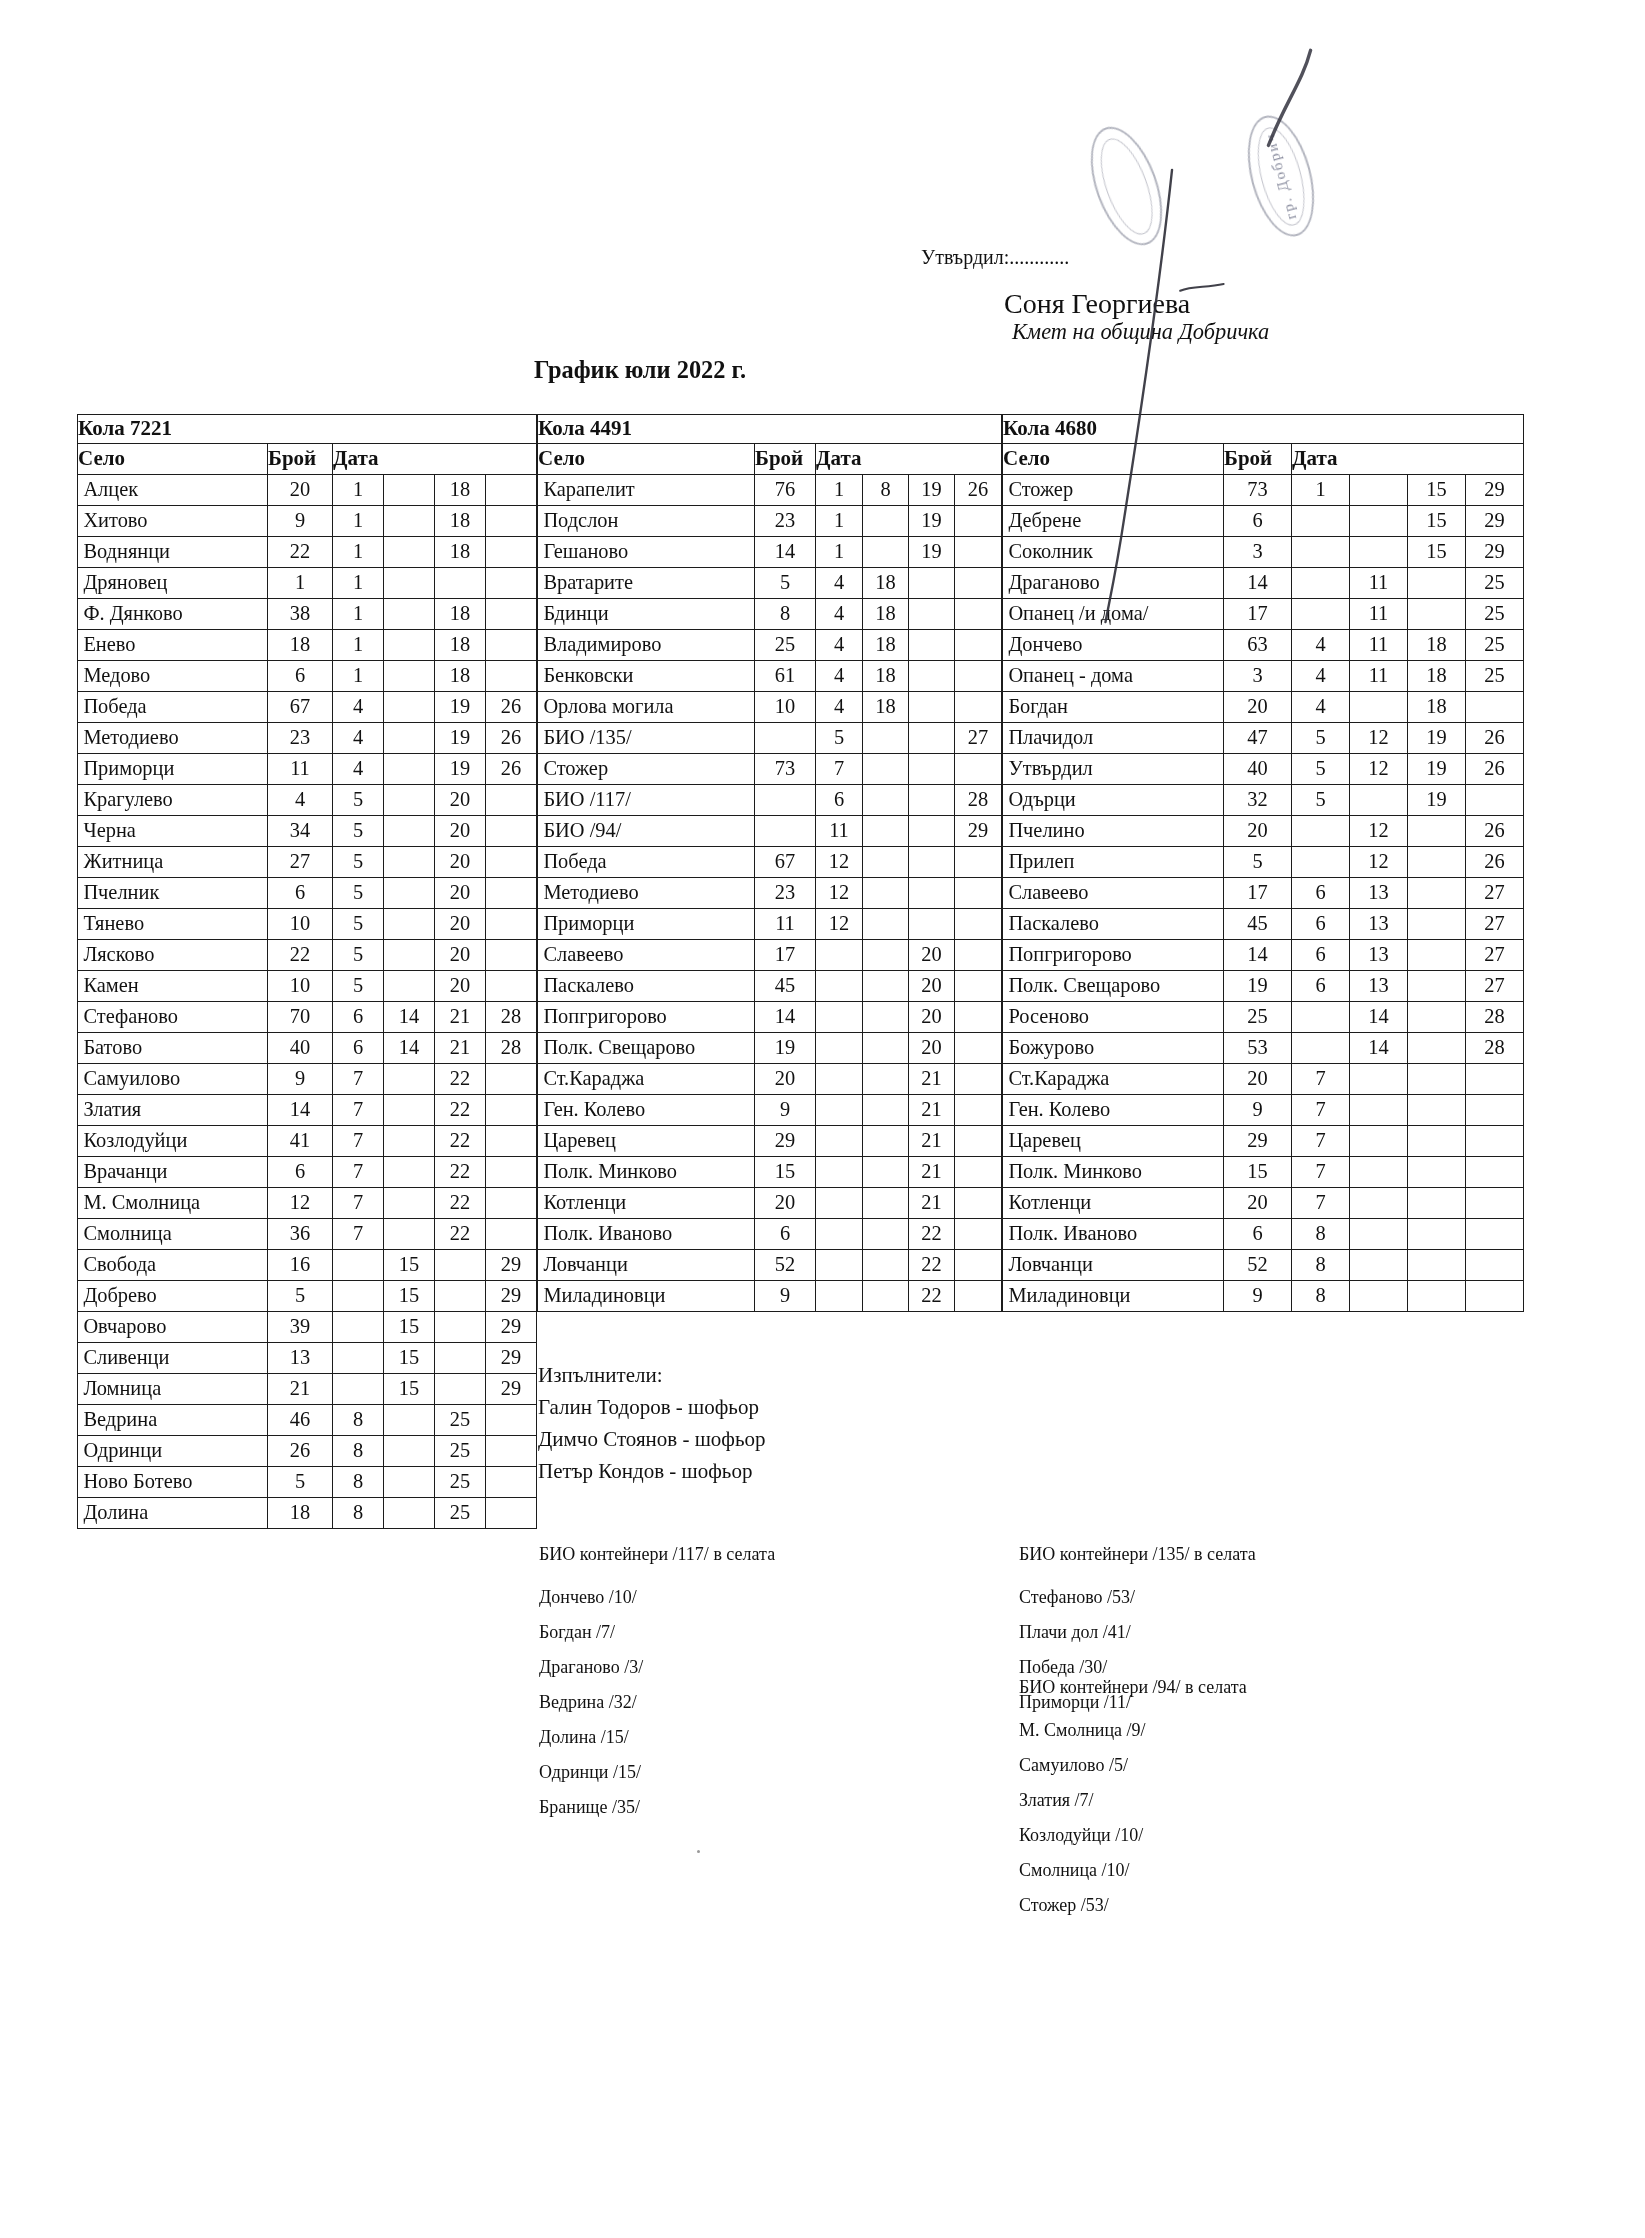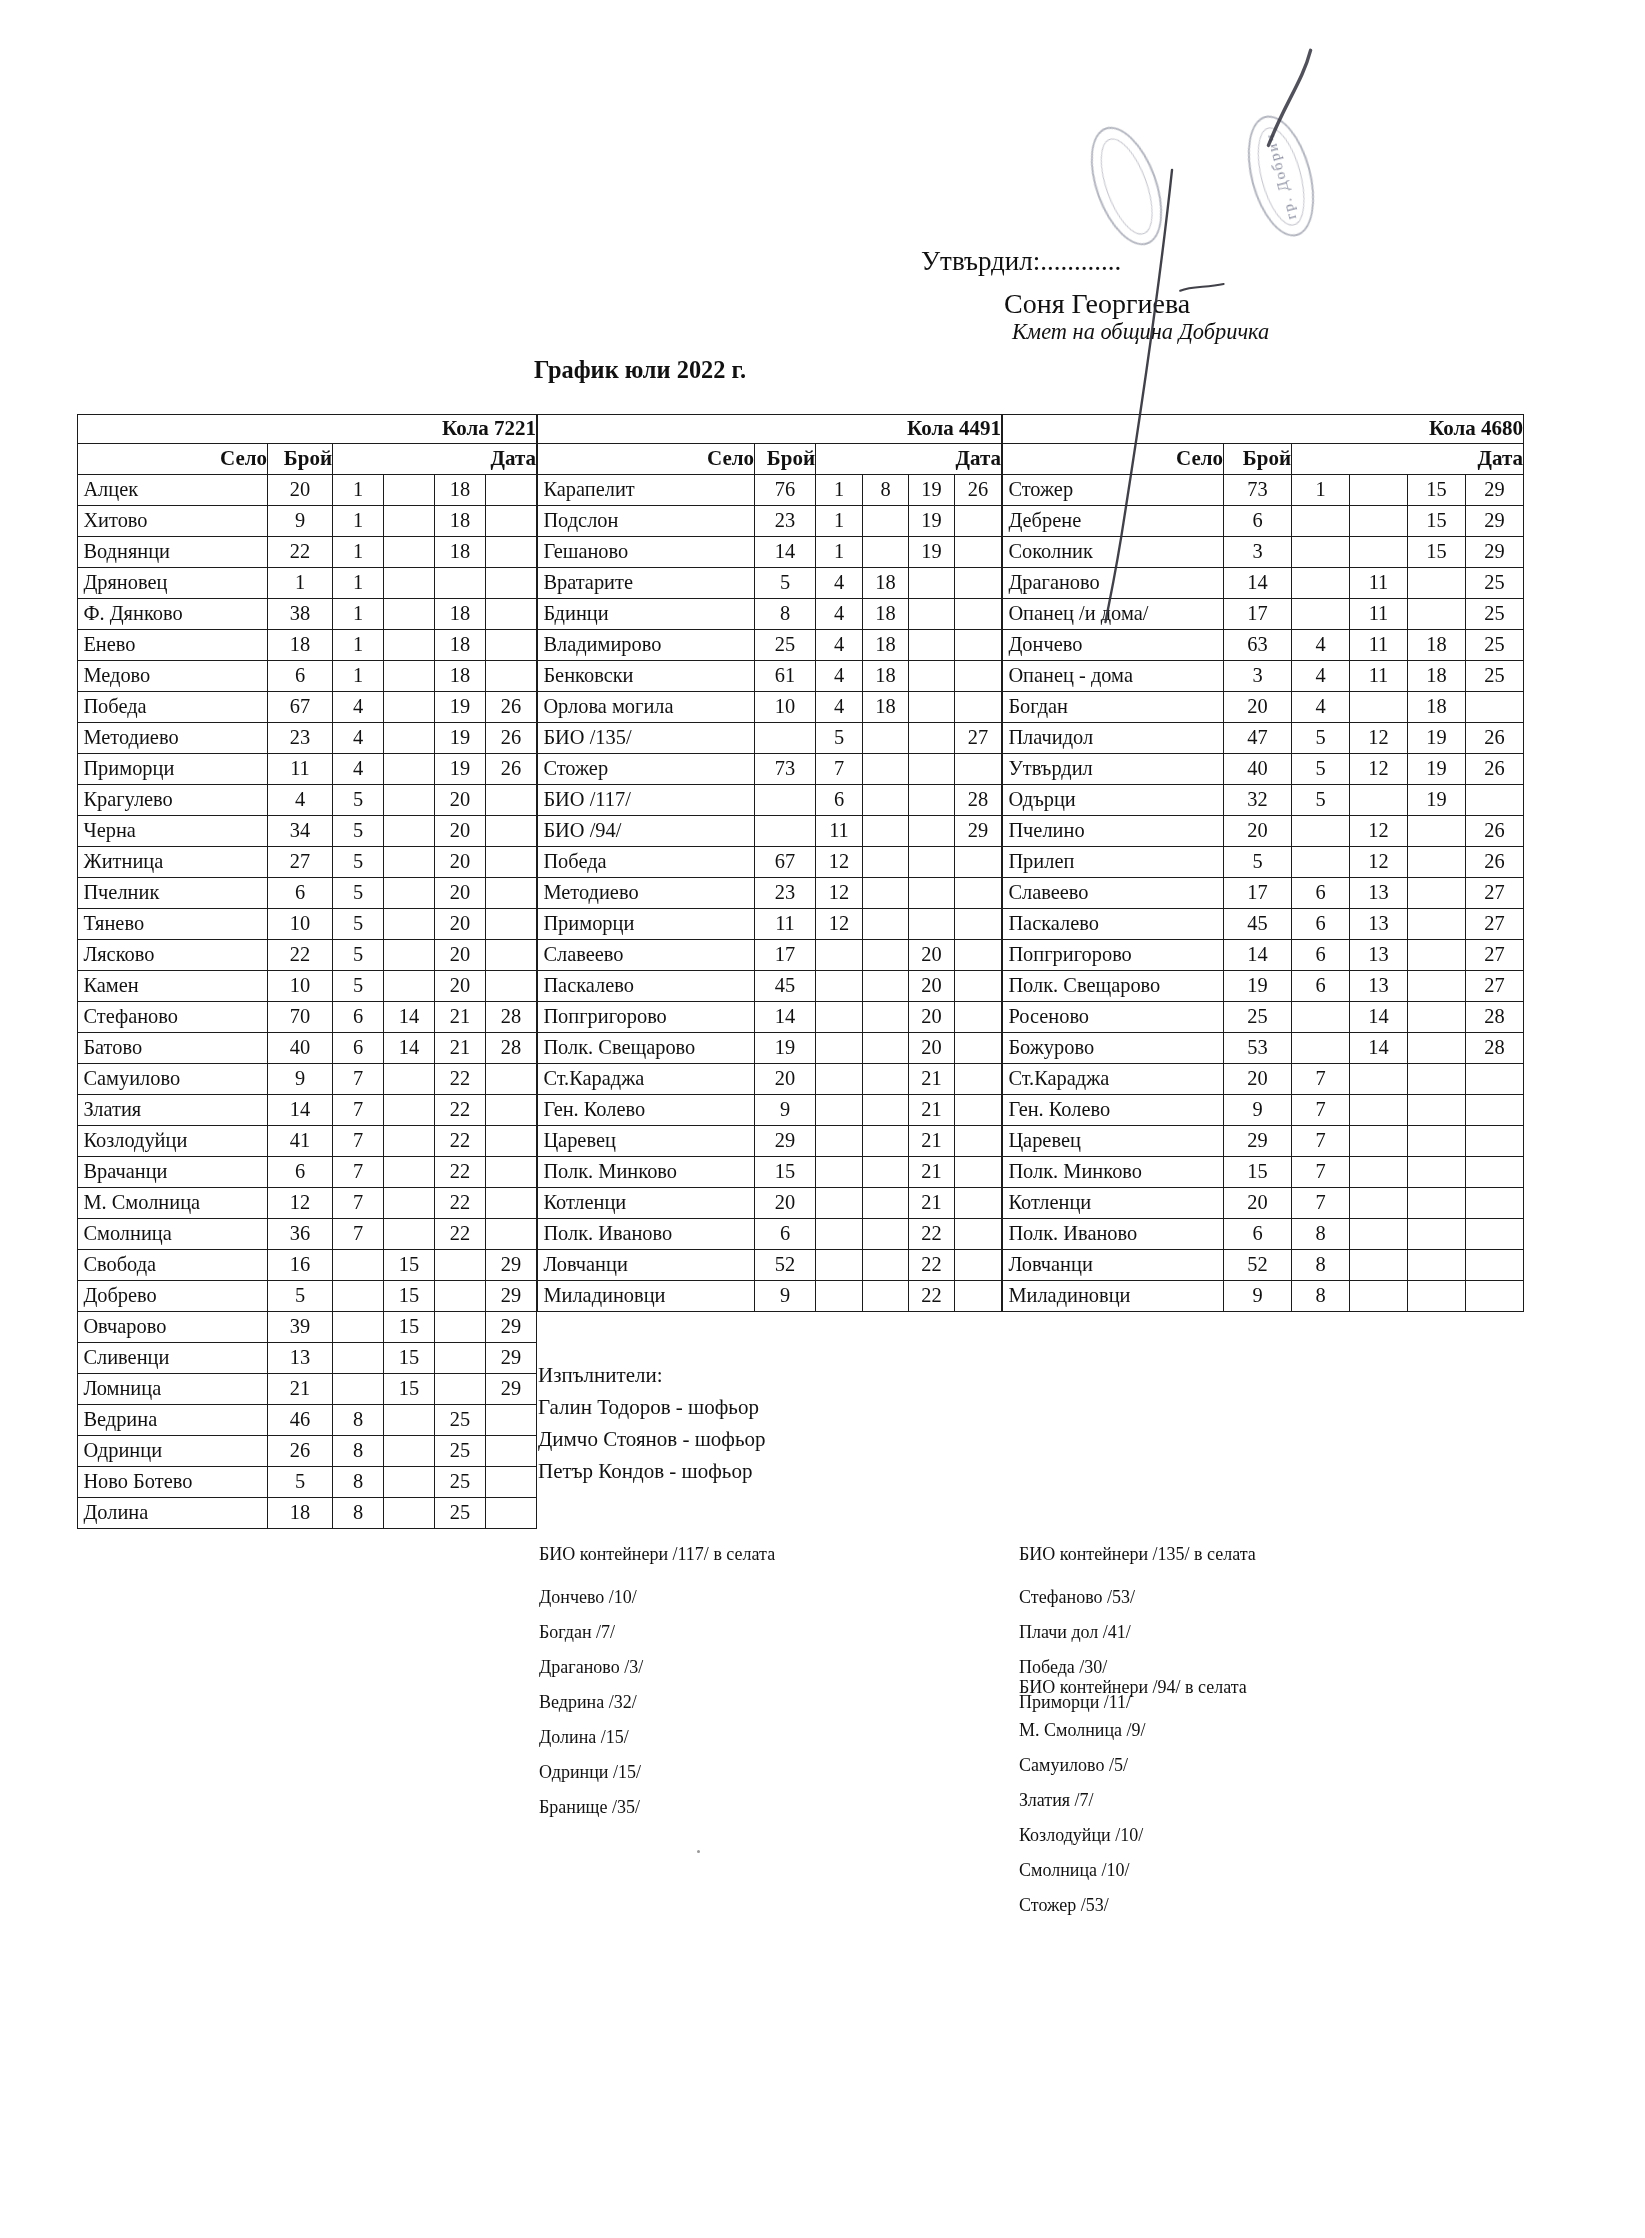--- a/index.html
+++ b/index.html
@@ -5,21 +5,21 @@
   * { margin:0; padding:0; box-sizing:border-box; }
   html,body { width:1646px; height:2239px; }
   body { background:#ffffff; }
   .page {
     position:relative; width:1646px; height:2239px; background:#ffffff;
     font-family:"Liberation Serif","DejaVu Serif",serif; color:#111;
     overflow:hidden;
   }
 
   
-  .approved-label { position:absolute; left:921px; top:246px; font-size:27px; }
+  .approved-label { position:absolute; left:921px; top:246px; font-size:20px; }
   .approver-name  { position:absolute; left:1004px; top:288px; font-size:28px; }
   .approver-title { position:absolute; left:1012px; top:319px; font-size:22.4px; font-style:italic; }
   .doc-title      { position:absolute; left:534px;  top:356px; font-size:24.4px; font-weight:bold; }
 
   
   .stamp { position:absolute; border:2px solid rgba(104,108,128,0.50); border-radius:50%;
            filter:blur(0.3px); }
   .stamp .inner { position:absolute; left:8.1px; top:9.5px; right:8.1px; bottom:9.5px;
            border:1.4px solid rgba(104,108,128,0.40); border-radius:50%; }
   .stamp-left  { left:1096px; top:124px; width:61px; height:124px; transform:rotate(-20deg); }
@@ -30,21 +30,21 @@
            color:rgba(80,85,110,0.65); }
 
   
   .ink { position:absolute; left:0; top:0; width:1646px; height:2239px;
          pointer-events:none; z-index:6; }
 
   
   .tables { position:absolute; left:77px; top:414px; display:flex; align-items:flex-start; z-index:2; }
   table { border-collapse:collapse; table-layout:fixed; background:#fff; }
   th, td { border:1.4px solid #1c1c1c; overflow:hidden; white-space:nowrap; }
-  th { font-weight:bold; text-align:right; font-size:21px; }
+  th { font-weight:bold; text-align:left; font-size:21px; }
   tr.car-row th { height:28.5px; }
   tr.col-row th { height:31px; }
   td { height:31px; font-size:20.4px; }
   td.village { text-align:left; padding-left:5.4px; }
   td.num { text-align:center; }
 
   
   .executors { position:absolute; left:538px; top:1359px; font-size:21px; z-index:2; }
   .executors .heading { line-height:32px; }
   .executors .list-line { line-height:32px; }

